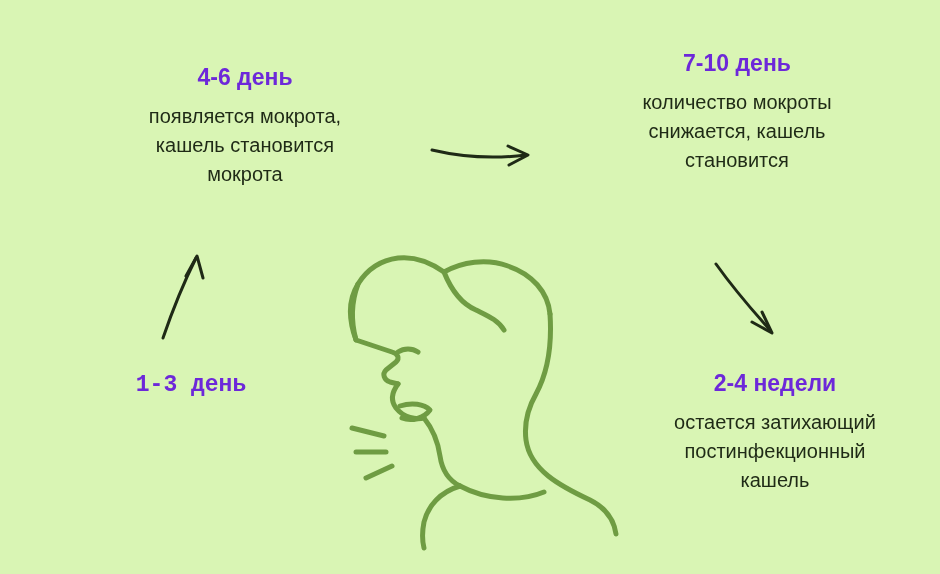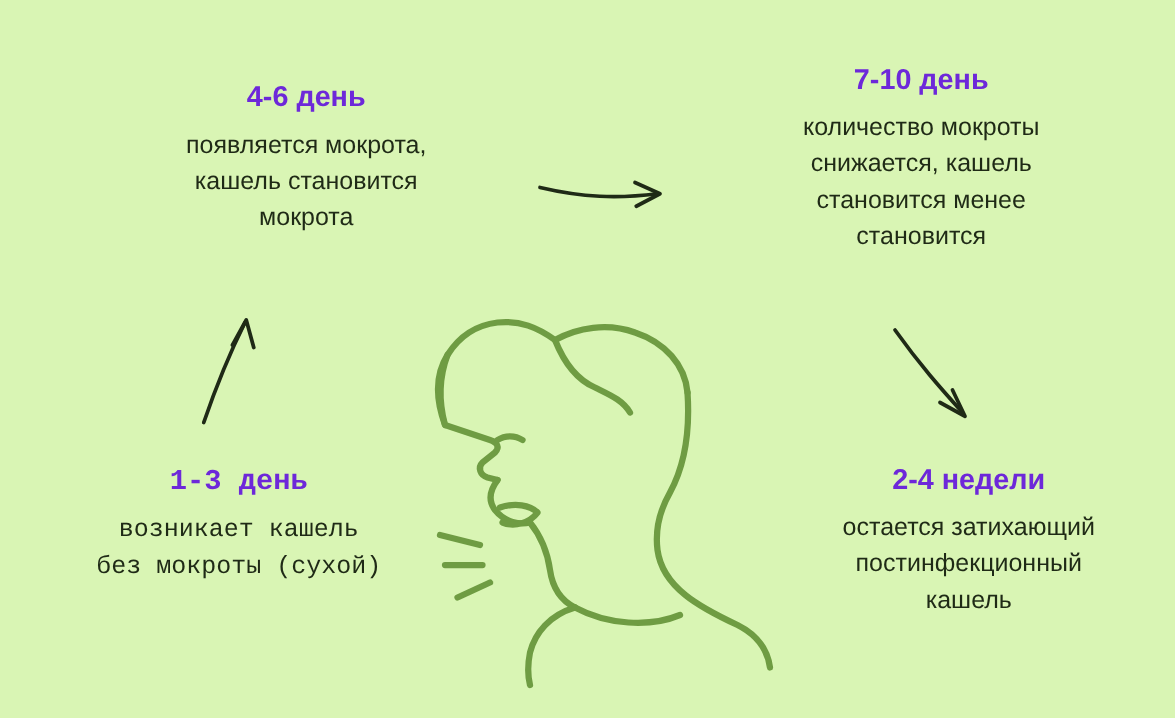--- a/index.html
+++ b/index.html
@@ -137,41 +137,36 @@
     </g>
 
     <g stroke="#1f2a16" stroke-width="3" fill="none" stroke-linecap="round" stroke-linejoin="round">
       <path d="M716 264 C 736 292, 752 310, 770 330"></path>
       <path d="M752 322 L 772 333 L 762 312"></path>
     </g>
   </svg>
 
   <div class="block" id="block-1-3">
     <div class="title">1-3 день</div>
-    <div class="desc">
-      <div>возникает кашель</div>
-      <div>без мокроты (сухой)</div>
-    </div>
   </div>
 
   <div class="block" id="block-4-6">
     <div class="title">4-6 день</div>
     <div class="desc">
       <div>появляется мокрота,</div>
       <div>кашель становится</div>
       <div>мокрота</div>
     </div>
   </div>
 
   <div class="block" id="block-7-10">
     <div class="title">7-10 день</div>
     <div class="desc">
       <div>количество мокроты</div>
       <div>снижается, кашель</div>
-      <div>становится менее</div>
       <div>становится</div>
     </div>
   </div>
 
   <div class="block" id="block-2-4">
     <div class="title">2-4 недели</div>
     <div class="desc">
       <div>остается затихающий</div>
       <div>постинфекционный</div>
       <div>кашель</div>

